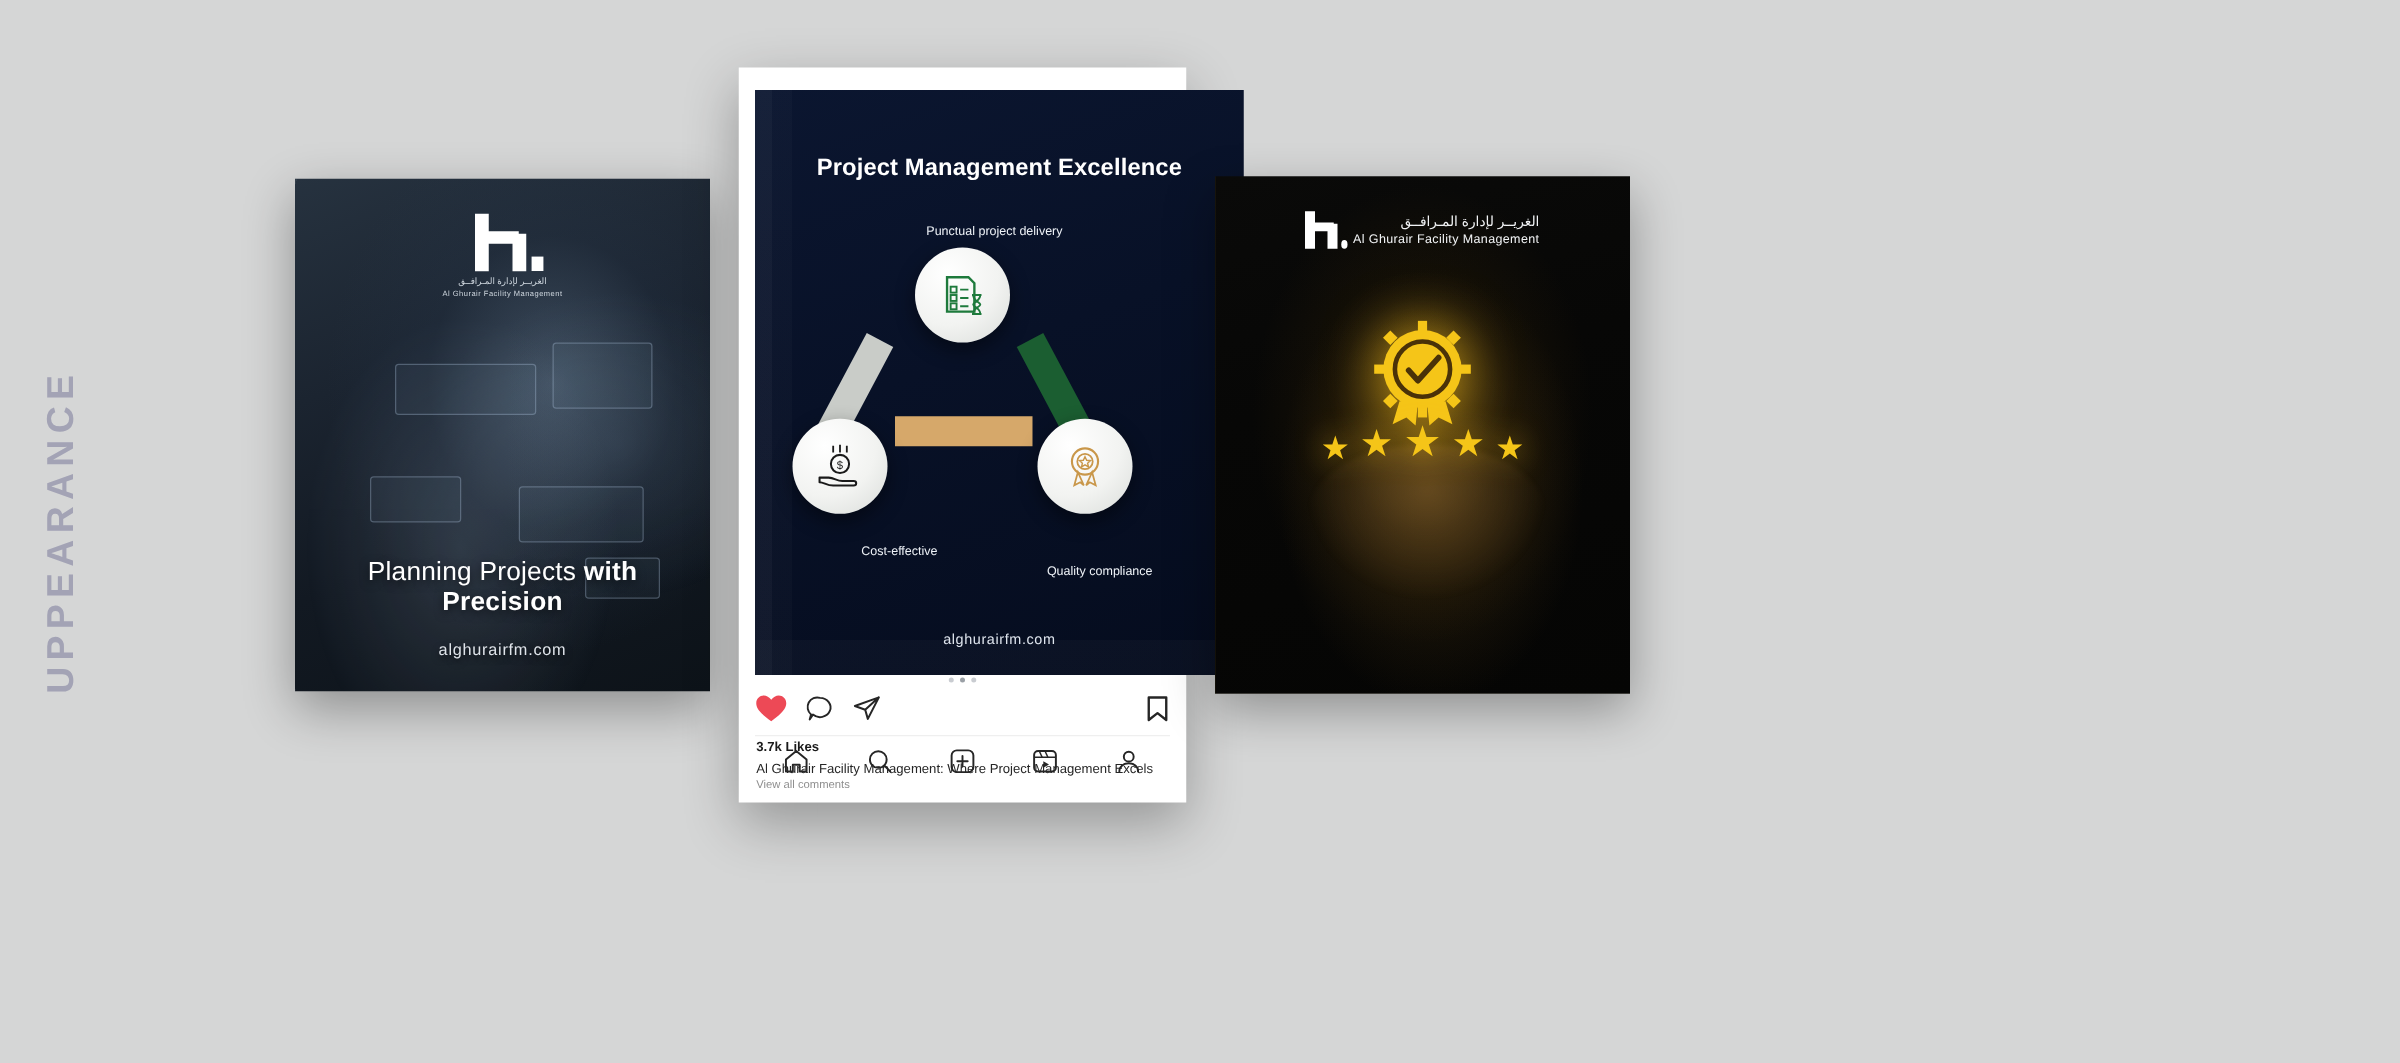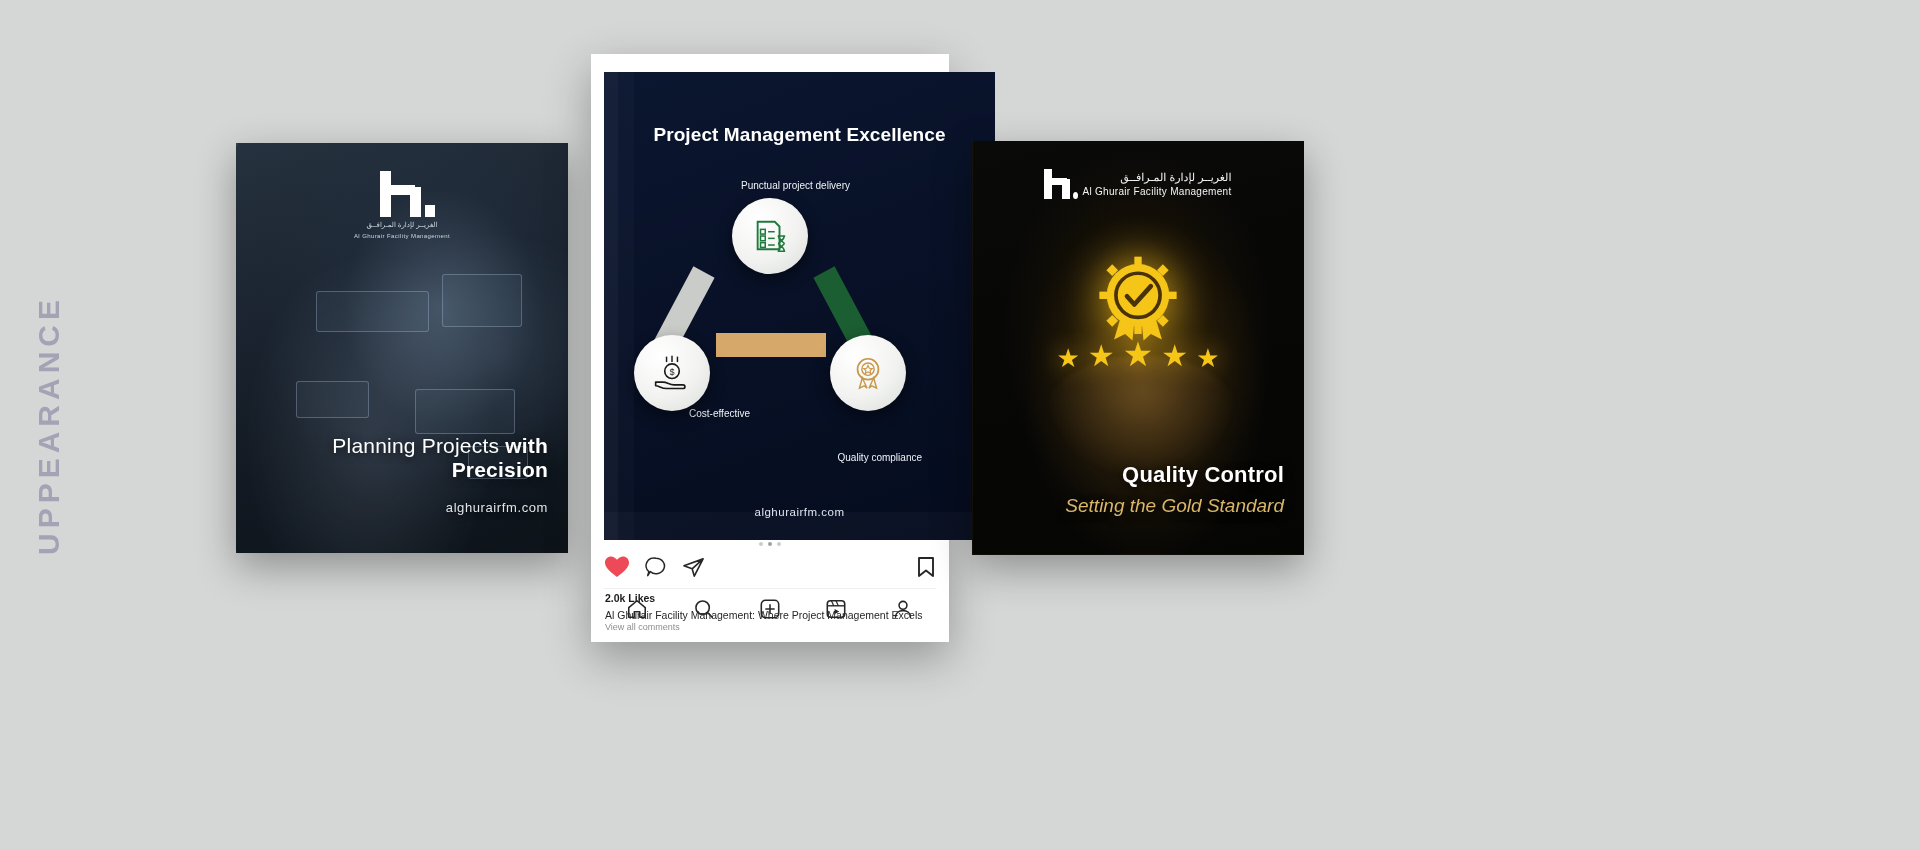--- a/index.html
+++ b/index.html
@@ -69,23 +69,23 @@
   }
   .logo-mark .bar-l { position:absolute; left:0; top:0; width:11px; height:46px; background:#fff; }
   .logo-mark .bar-r { position:absolute; right:3px; bottom:0; width:11px; height:30px; background:#fff; }
   .logo-mark .bridge { position:absolute; left:9px; top:14px; width:26px; height:10px; background:#fff; }
   .logo-mark .sub { position:absolute; right:-11px; bottom:0px; width:10px; height:12px; background:#fff;
                     -webkit-mask: linear-gradient(#000 0 0); }
   .logo-sub-ar { font-size: 7px; color:#cfd7df; letter-spacing:1px; direction:rtl; }
   .logo-sub-en { font-size: 6px; color:#cfd7df; letter-spacing:.4px; }
 
   .poster-caption {
-    position:absolute; left:0; right:0; bottom:12px; z-index:5;
+    position:absolute; left:0; right:0; bottom:0; z-index:5;
     padding: 0 20px 26px;
-    text-align:right;
+    text-align:center;
   }
   #poster-left .headline {
     font-size: 21px; color: #ffffff; font-weight: 400; letter-spacing:.2px;
     text-shadow: 0 2px 8px rgba(0,0,0,.6);
   }
   #poster-left .headline b { font-weight: 800; }
   #poster-left .site {
     margin-top: 18px; font-size: 13px; color: #dfe4ea; letter-spacing: .6px;
     text-shadow: 0 2px 6px rgba(0,0,0,.6);
   }
@@ -242,21 +242,21 @@
   </div>
 
   <div id="ig-card">
 
     <div class="ig-image">
       <div class="ig-title">Project Management Excellence</div>
 
       <div class="diagram">
 
         <div class="node-label" style="left:86px;top:0px;">Punctual project delivery</div>
-        <div class="node-label" style="left:-14px;top:228px;">Cost-effective</div>
+        <div class="node-label" style="left:-14px;top:256px;">Cost-effective</div>
         <div class="node-label" style="left:158px;top:244px;margin-top:28px;">Quality compliance</div>
 
         <div class="connector" style="left:88px;top:92px;width:24px;height:110px;background:#c9ccc8;transform:rotate(28deg);transform-origin:50% 0;"></div>
         <div class="connector" style="left:208px;top:92px;width:24px;height:110px;background:#1b5e31;transform:rotate(-28deg);transform-origin:50% 0;"></div>
         <div class="connector" style="left:112px;top:153px;width:110px;height:24px;background:#d6a86a;"></div>
 
         <div class="node" style="left:128px;top:18px;">
           <svg width="38" height="38" viewBox="0 0 40 40">
             <path d="M7 5 h18 l5 5 v24 H7 Z" fill="none" stroke="#1e7a3c" stroke-width="2"></path>
             <rect x="10" y="13" width="5" height="5" fill="none" stroke="#1e7a3c" stroke-width="1.6"></rect>
@@ -319,21 +319,21 @@
       </div>
       <div class="spacer"></div>
       <span>
         <svg width="20" height="22" viewBox="0 0 20 22">
           <path d="M3 2 h14 v18 l-7 -5.5 L3 20 Z" fill="none" stroke="#262626" stroke-width="1.9" stroke-linejoin="round"></path>
         </svg>
       </span>
     </div>
 
     <div class="ig-meta">
-      <div class="ig-likes">2.0k Likes</div>
+      <div class="ig-likes">3.7k Likes</div>
       <div class="ig-caption">Al Ghurair Facility Management: Where Project Management Excels</div>
       <div class="ig-viewall">View all comments</div>
     </div>
 
     <div class="ig-nav">
       <span class="nav-ico">
         <svg width="22" height="22" viewBox="0 0 24 24">
             <path d="M3 10.5 L12 3 l9 7.5 V21 h-6 v-6 h-6 v6 H3 Z" fill="none" stroke="#262626" stroke-width="1.7" stroke-linejoin="round"></path>
           </svg>
       </span>
@@ -409,19 +409,15 @@
     </div>
 
     <div class="stars-row">
       <span class="star s1">★</span>
       <span class="star s2">★</span>
       <span class="star s3">★</span>
       <span class="star s2">★</span>
       <span class="star s1">★</span>
     </div>
 
-    <div class="poster-caption">
-      <div class="headline">Quality Control</div>
-      <div class="subline">Setting the Gold Standard</div>
-    </div>
   </div>
 
 </div>
 
 </body></html>

